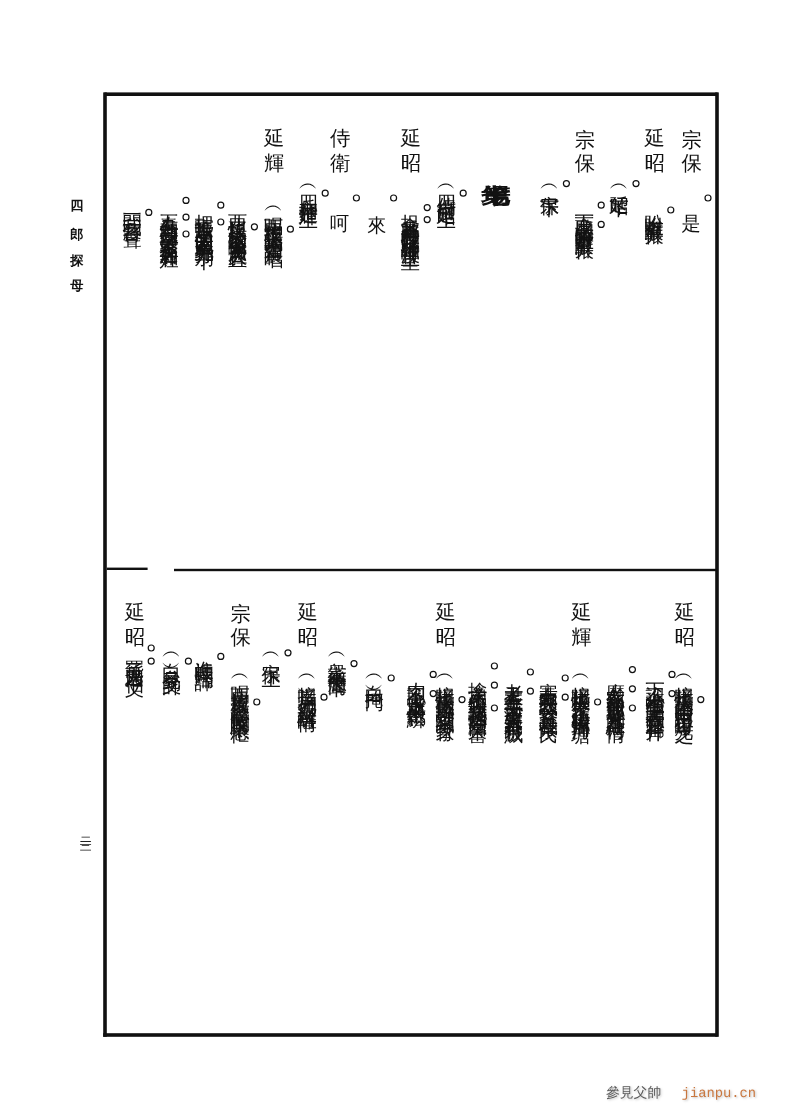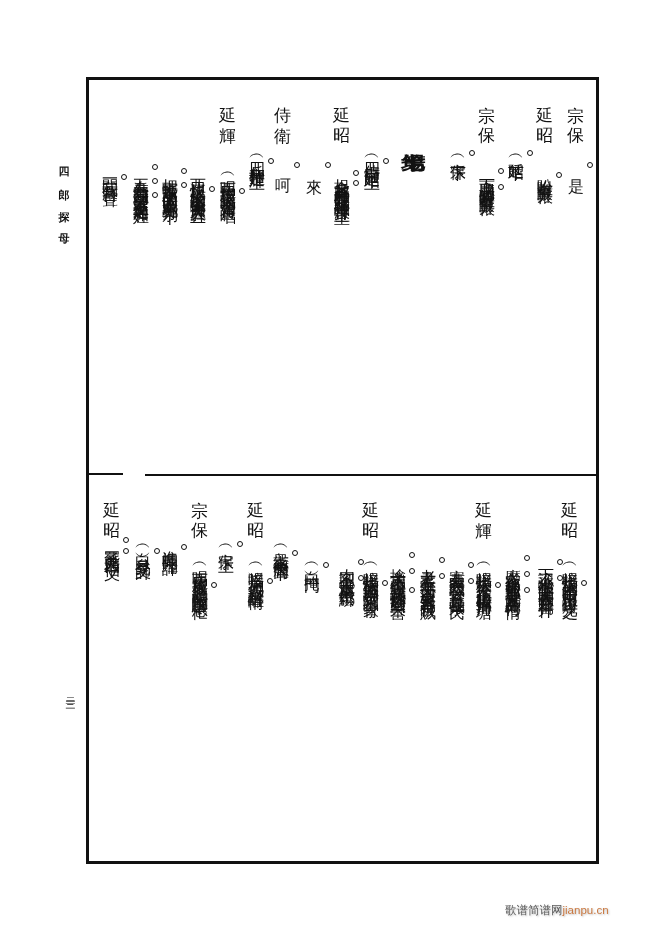--- a/index.html
+++ b/index.html
@@ -86,21 +86,21 @@
   }
   .watermark {
     position: absolute;
     left: 505px;
     top: 903px;
     font-size: 11.5px;
     white-space: nowrap;
     text-shadow: 1px 1px 2px rgba(0,0,0,0.25);
   }
   .wm-cn { color: #5a5a5a; font-family: "DejaVu Serif", serif; }
-  .wm-en { color: #c9773f; font-family: Liberation Sans, sans-serif; margin-left: 0; }
+  .wm-en { color: #c9773f; font-family: Liberation Mono, monospace; margin-left: 17px; }
 </style>
 </head>
 <body>
 
 <div id="page">
 
   <div class="margin-title">四郎探母</div>
   <div class="page-num">二三一</div>
 
   <div class="rule" style="left:87px;top:77px;width:511px;height:3px;"></div>
@@ -221,15 +221,15 @@
     <div class="col" style="left:133px">
       <span class="vt l-st">（白）參見父帥<span class="dot">。</span></span>
     </div>
     <div class="col" style="left:102px">
       <span class="name l-name">延昭</span>
       <span class="vt l-st">罷了<span class="dot">。</span>見過四伯父<span class="dot">。</span></span>
     </div>
   </div>
 
   <div class="watermark">
-    <span class="wm-cn">歌谱简谱网</span><span class="wm-en">jianpu.cn</span>
+    <span class="wm-cn">參見父帥</span><span class="wm-en">jianpu.cn</span>
   </div>
 </div>
 
 </body></html>

